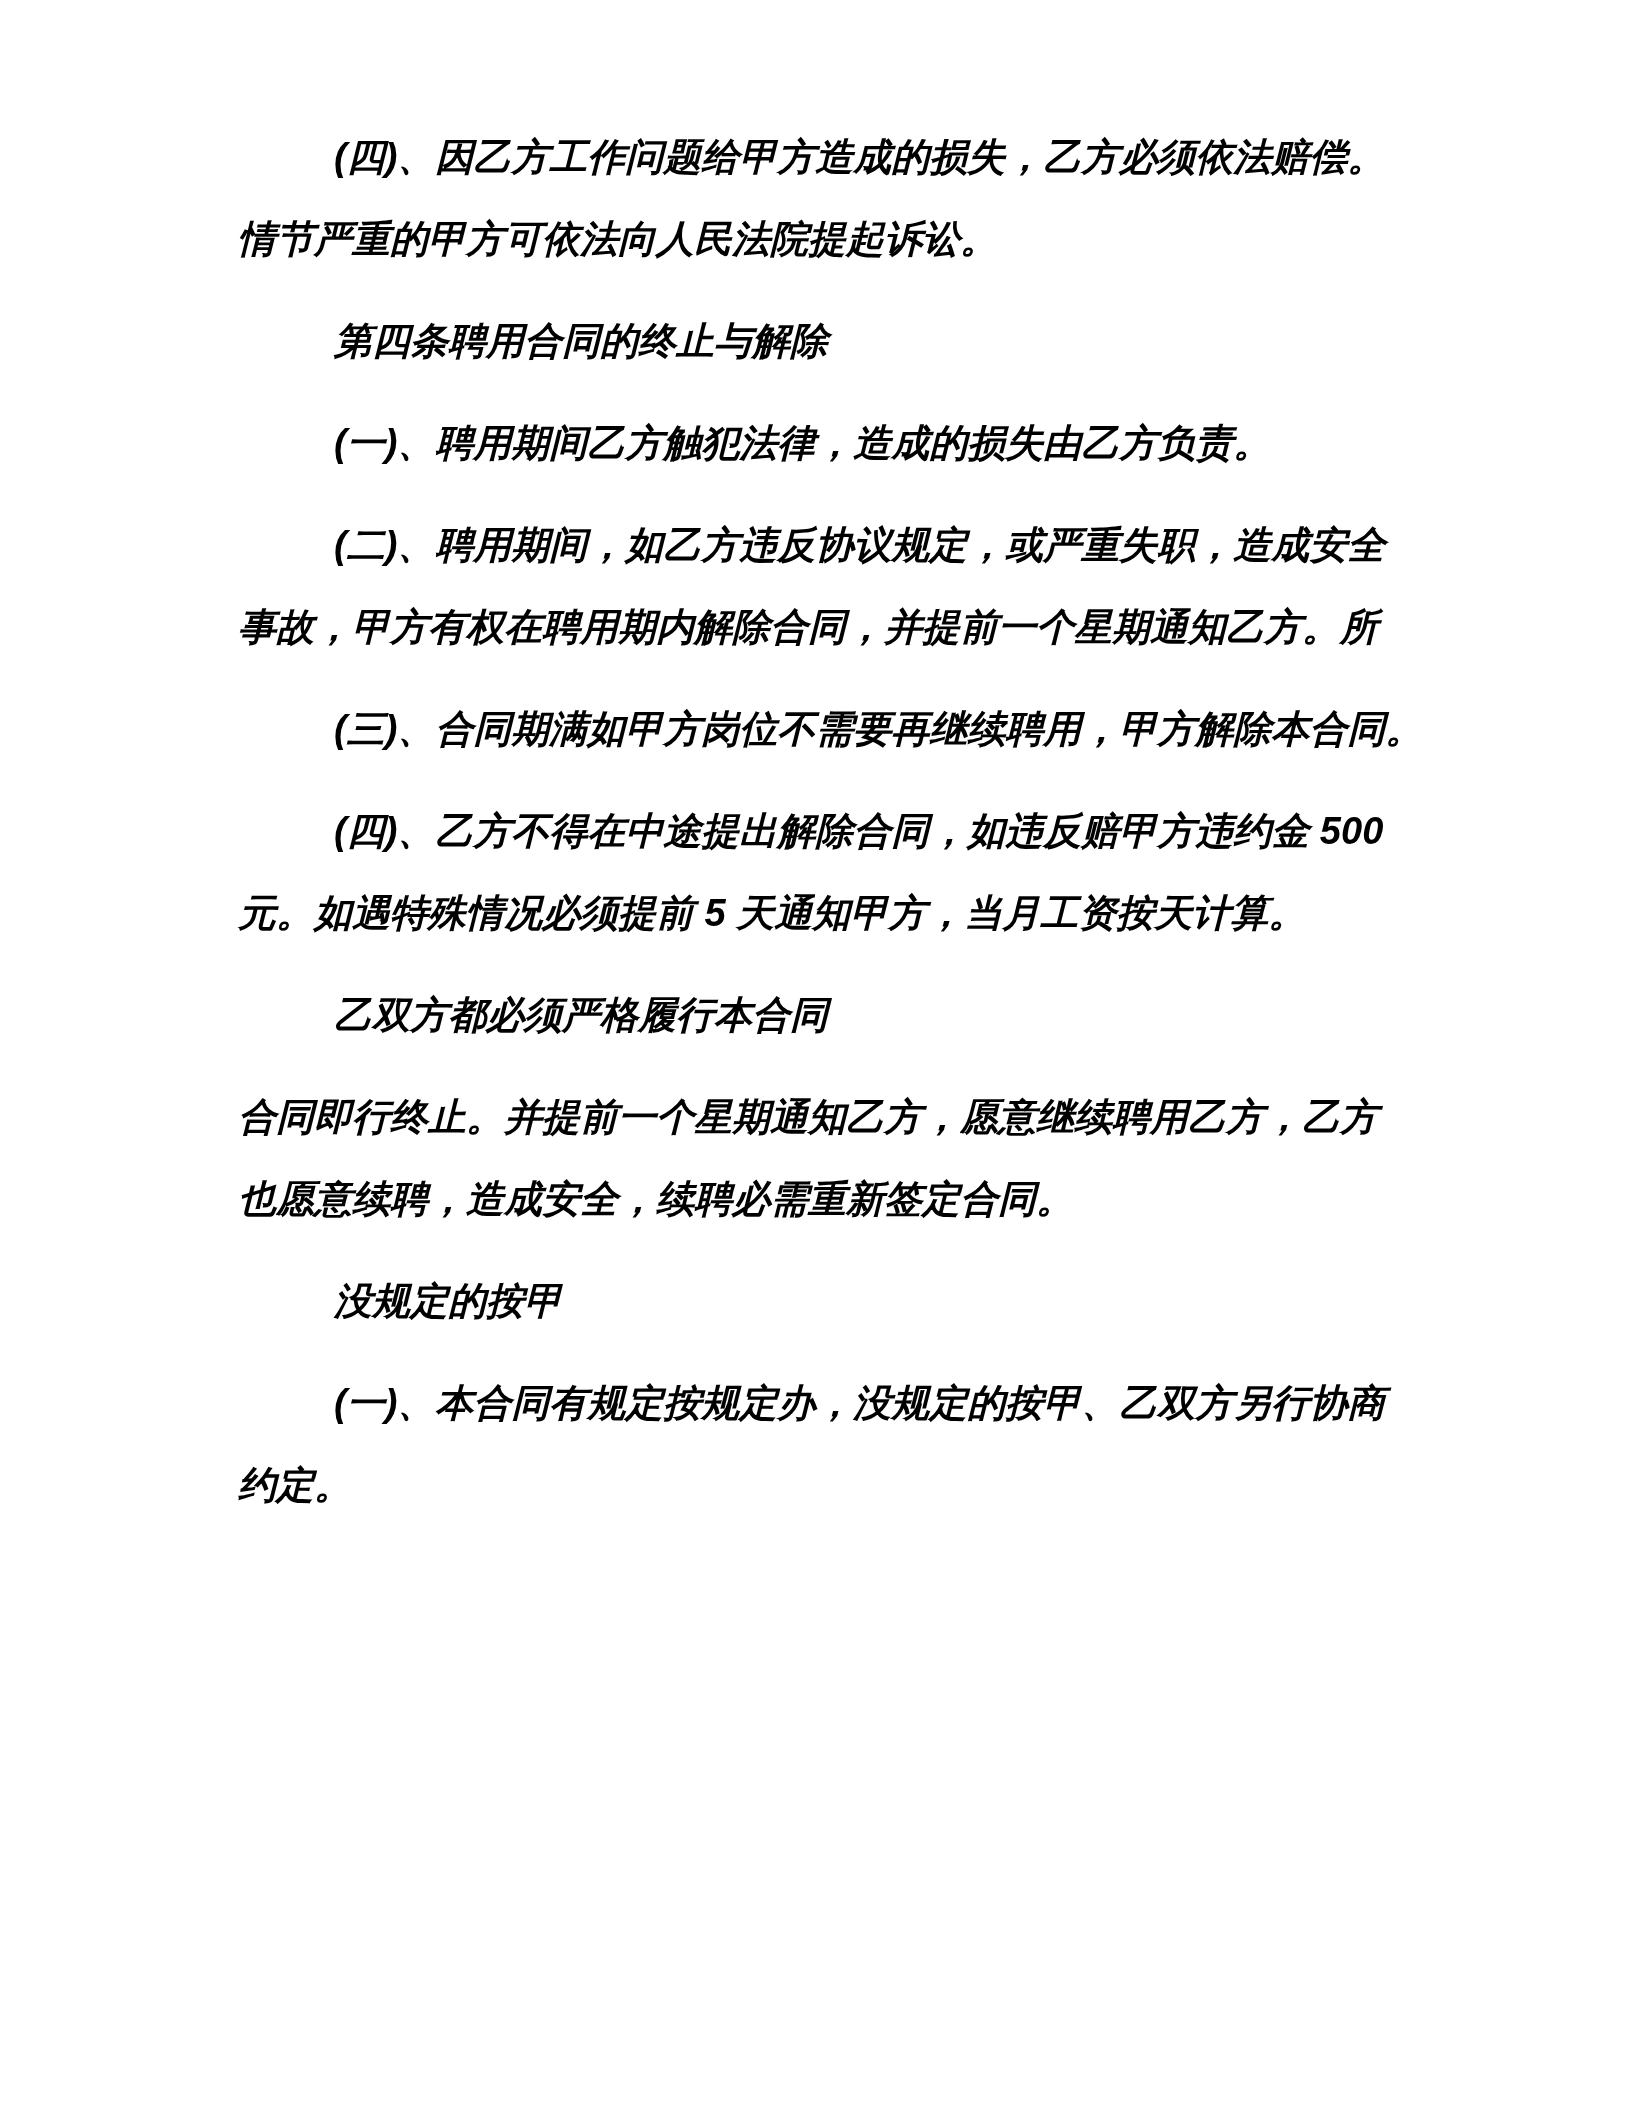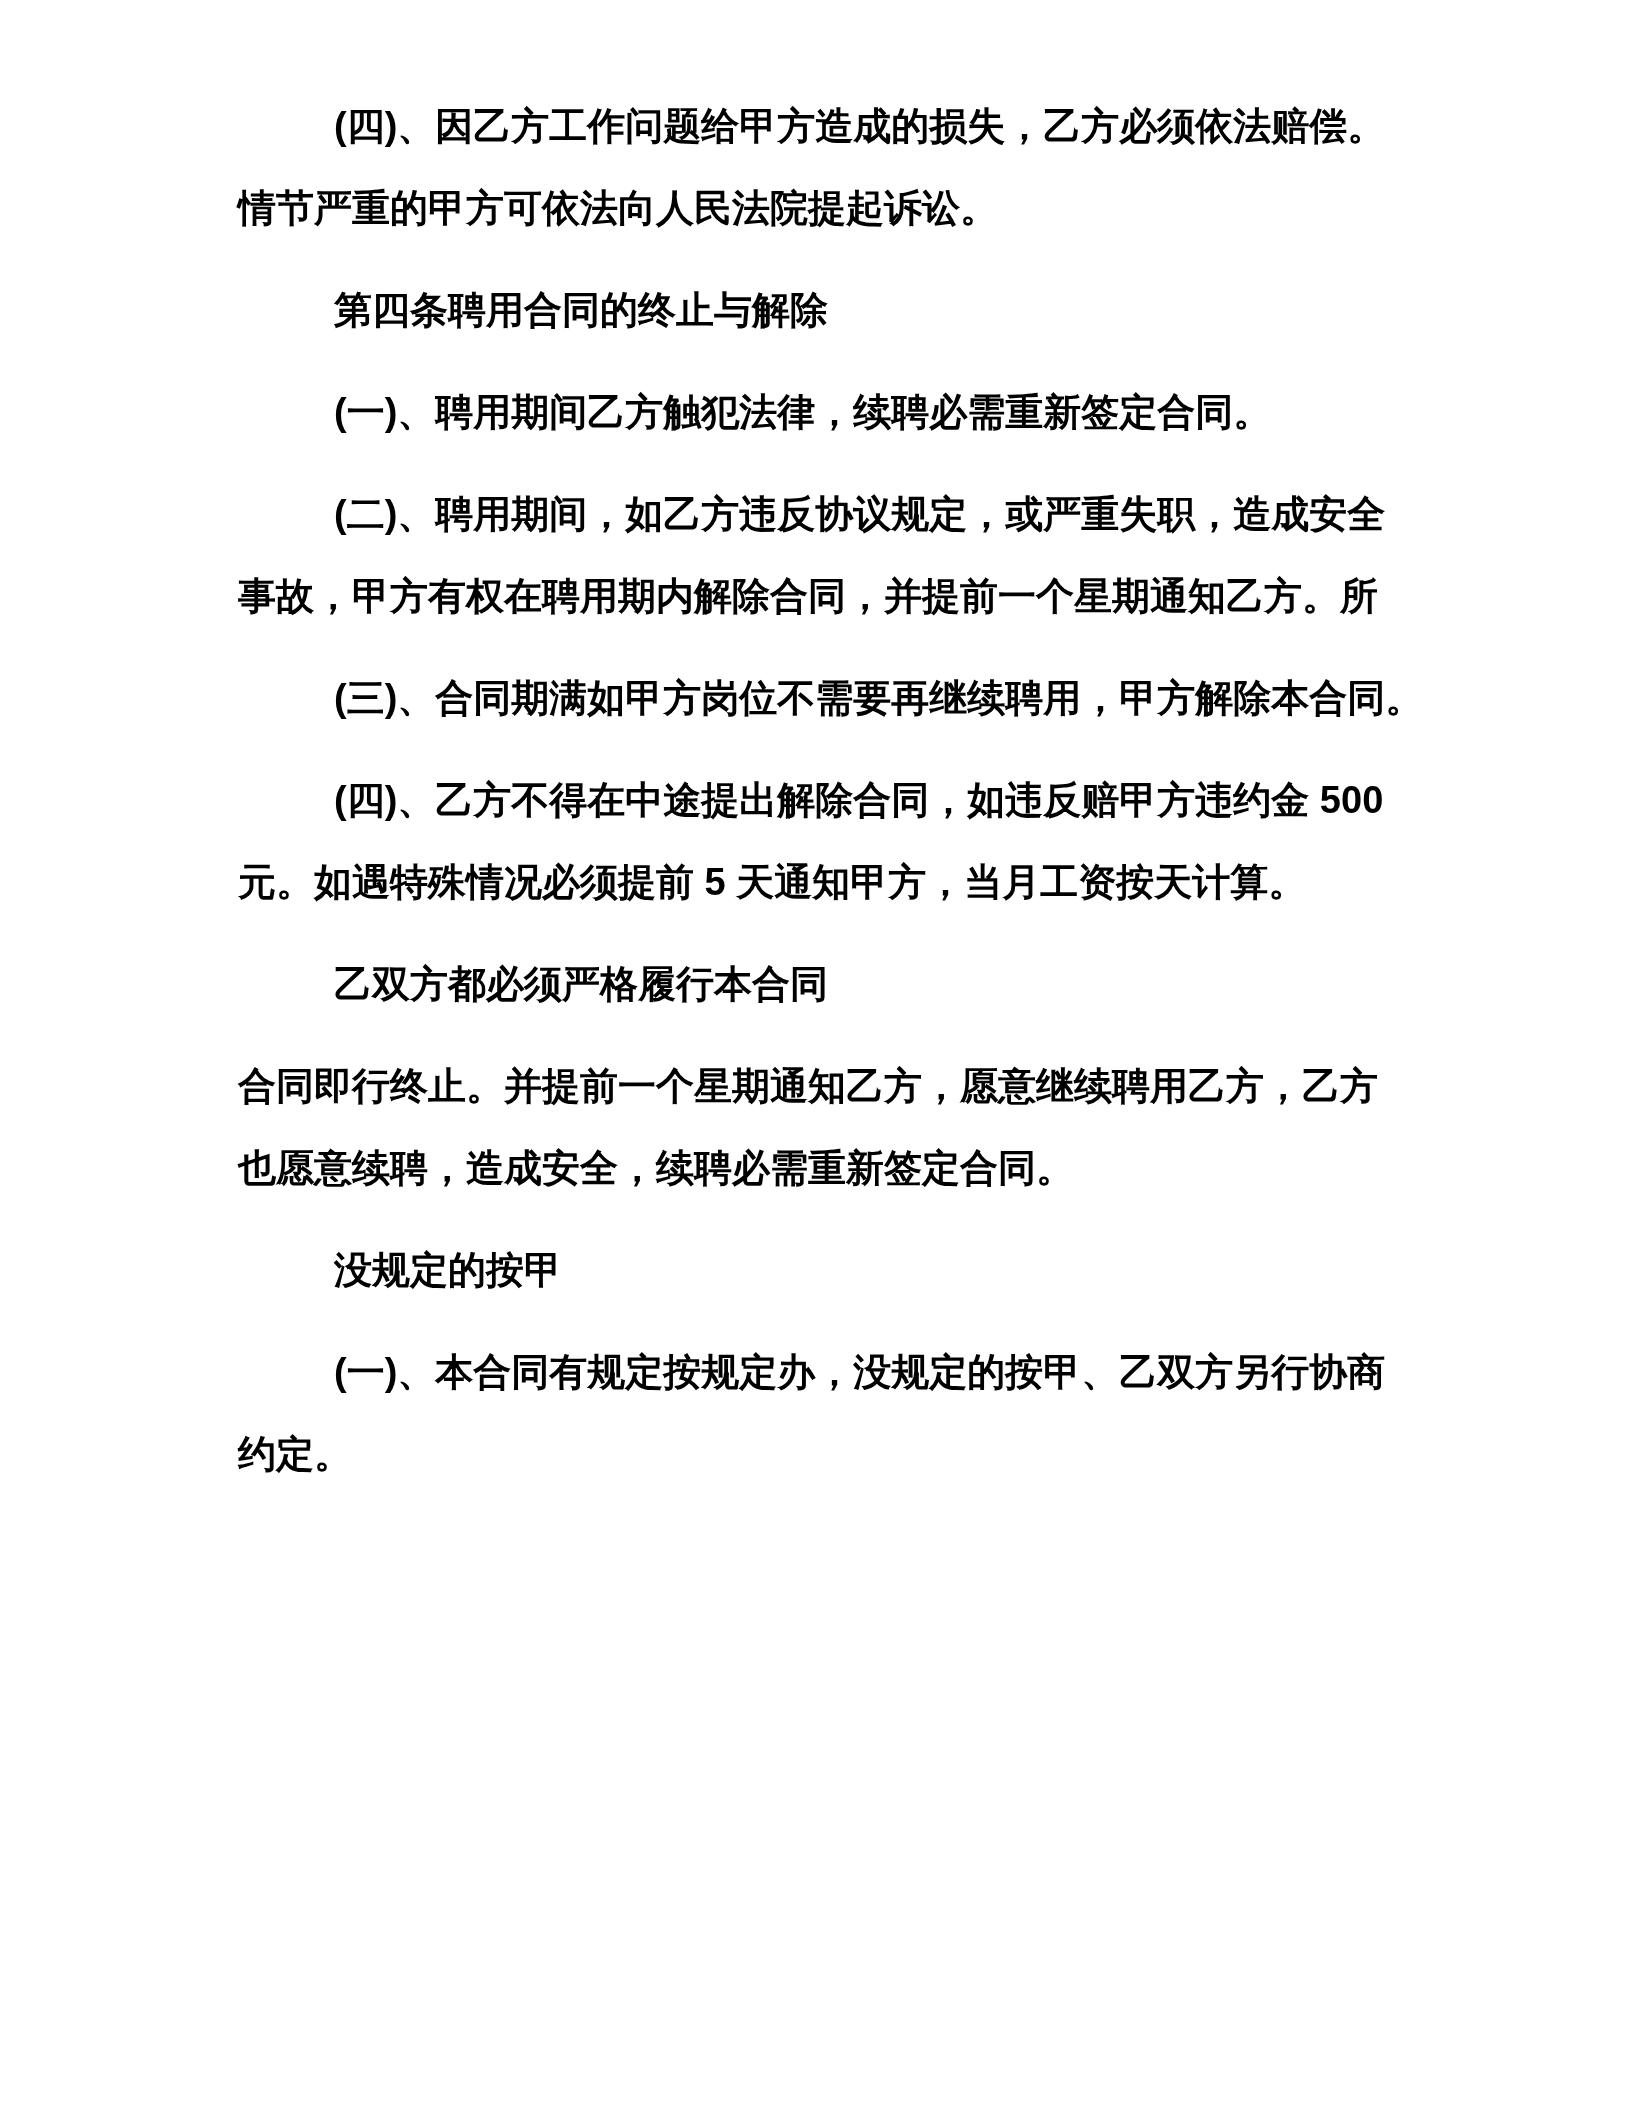--- a/index.html
+++ b/index.html
@@ -11,22 +11,23 @@
     width: 1632px;
     height: 2112px;
     position: relative;
     overflow: hidden;
     font-family: "Liberation Sans", sans-serif;
   }
   .page {
     box-sizing: border-box;
     width: 1440px;
     height: 2112px;
-    padding: 85px 226px 0 238px;
+    padding: 116px 226px 0 238px;
     background: #ffffff;
+    font-style: italic;
   }
   .para {
     margin: 0 0 20px 0;
   }
   .pline {
     height: 82px;
     line-height: 82px;
     font-size: 38px;
     font-weight: 700;
     color: #000000;
@@ -45,21 +46,21 @@
   <div class="para">
     <div class="pline indent">(四)、因乙方工作问题给甲方造成的损失，乙方必须依法赔偿。</div>
     <div class="pline">情节严重的甲方可依法向人民法院提起诉讼。</div>
   </div>
 
   <div class="para">
     <div class="pline indent">第四条聘用合同的终止与解除</div>
   </div>
 
   <div class="para">
-    <div class="pline indent">(一)、聘用期间乙方触犯法律，续聘必需重新签定合同。</div>
+    <div class="pline indent">(一)、聘用期间乙方触犯法律，造成的损失由乙方负责。</div>
   </div>
 
   <div class="para">
     <div class="pline indent">(二)、聘用期间，如乙方违反协议规定，或严重失职，造成安全</div>
     <div class="pline">事故，甲方有权在聘用期内解除合同，并提前一个星期通知乙方。所</div>
   </div>
 
   <div class="para">
     <div class="pline indent">(三)、合同期满如甲方岗位不需要再继续聘用，甲方解除本合同。</div>
   </div>

